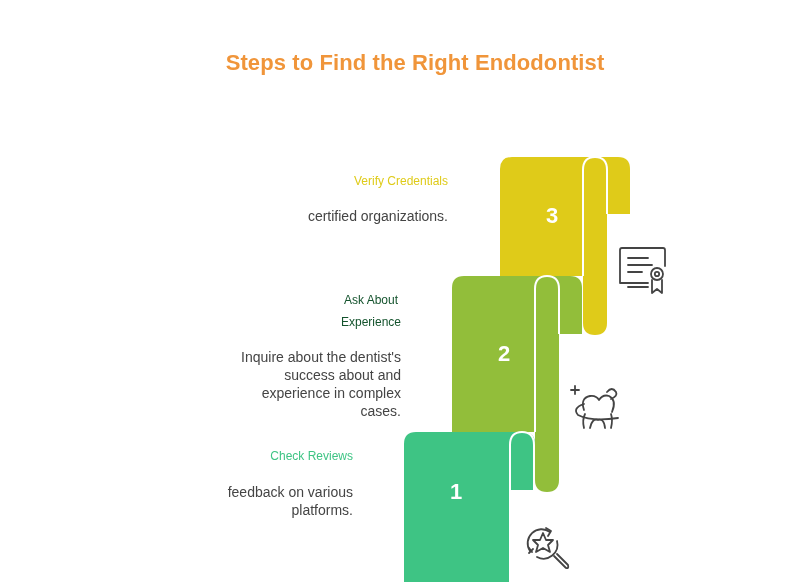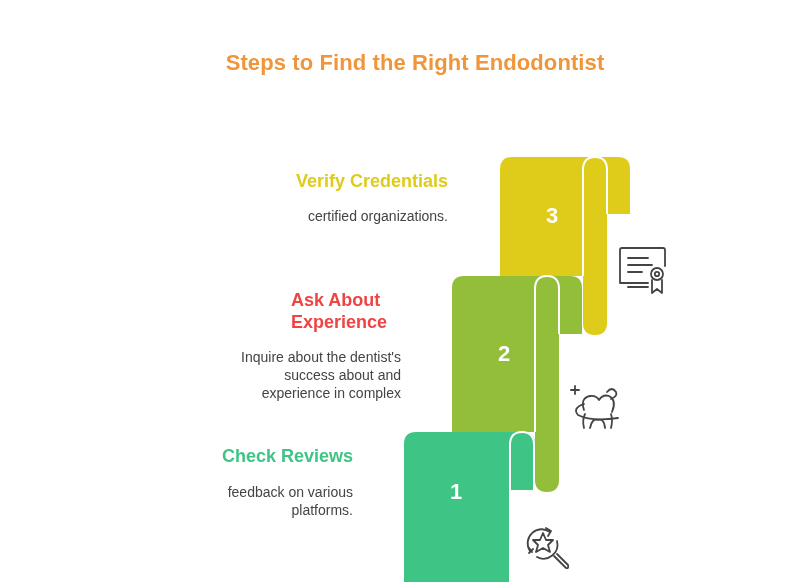--- a/index.html
+++ b/index.html
@@ -1,19 +1,19 @@
 <!DOCTYPE html>
 <html><head>
 <meta charset="utf-8">
 <style>
   html, body { margin: 0; padding: 0; background: #ffffff; }
   body { width: 792px; height: 582px; position: relative; overflow: hidden; font-family: "Liberation Sans", sans-serif; }
   .title { position: absolute; left: 0; top: 50px; width: 830px; text-align: center; font-size: 22px; font-weight: bold; color: #F0953A; letter-spacing: 0.1px; }
   .diagram { position: absolute; left: 0; top: 0; width: 792px; height: 582px; }
-  .step-title { position: absolute; text-align: left; font-size: 18px; font-weight: bold; line-height: 22px; }
+  .step-title { position: absolute; text-align: center; font-size: 12px; font-weight: normal; line-height: 22px; }
   .step-desc { position: absolute; text-align: right; font-size: 14px; line-height: 18px; color: #444444; }
   .num { font-family: "Liberation Sans", sans-serif; font-weight: bold; font-size: 22px; fill: #ffffff; }
 </style>
 </head>
 <body>
 
 <div class="title">Steps to Find the Right Endodontist</div>
 
 <svg class="diagram" width="792" height="582" viewBox="0 0 792 582" xmlns="http://www.w3.org/2000/svg">
 
@@ -73,27 +73,28 @@
     <path d="M543 533 L546 540 L553 540 L548 545 L550 552 L543 548 L536 552 L538 545 L533 540 L540 540 Z"></path>
     <path d="M554 556 L566 568 Q569 569 568 565 L557 554"></path>
   </g>
 </svg>
 
 <div class="step-title" style="right:344px; top:170px; color:#DFCB19;">Verify Credentials</div>
 <div class="step-desc" style="right:344px; top:207px;">
   <div>certified organizations.</div>
 </div>
 
-<div class="step-title" style="right:405px; top:289px; color:#ef4444;">
+<div class="step-title" style="right:391px; top:289px; color:#14532d;">
   <div>Ask About</div>
   <div>Experience</div>
 </div>
 <div class="step-desc" style="right:391px; top:348px;">
   <div>Inquire about the dentist's</div>
   <div>success about and</div>
   <div>experience in complex</div>
+  <div>cases.</div>
 </div>
 
 <div class="step-title" style="right:439px; top:445px; color:#3EC484;">Check Reviews</div>
 <div class="step-desc" style="right:439px; top:483px;">
   <div>feedback on various</div>
   <div>platforms.</div>
 </div>
 
 </body></html>

